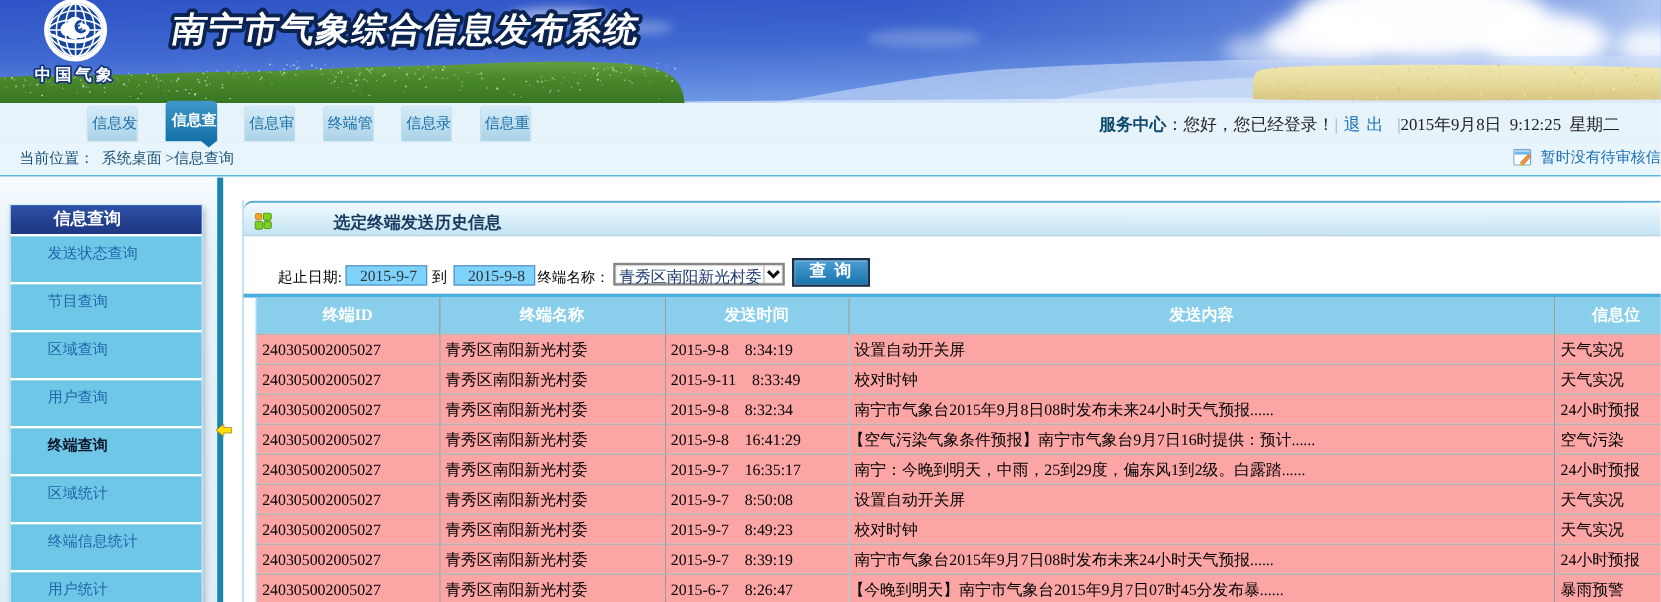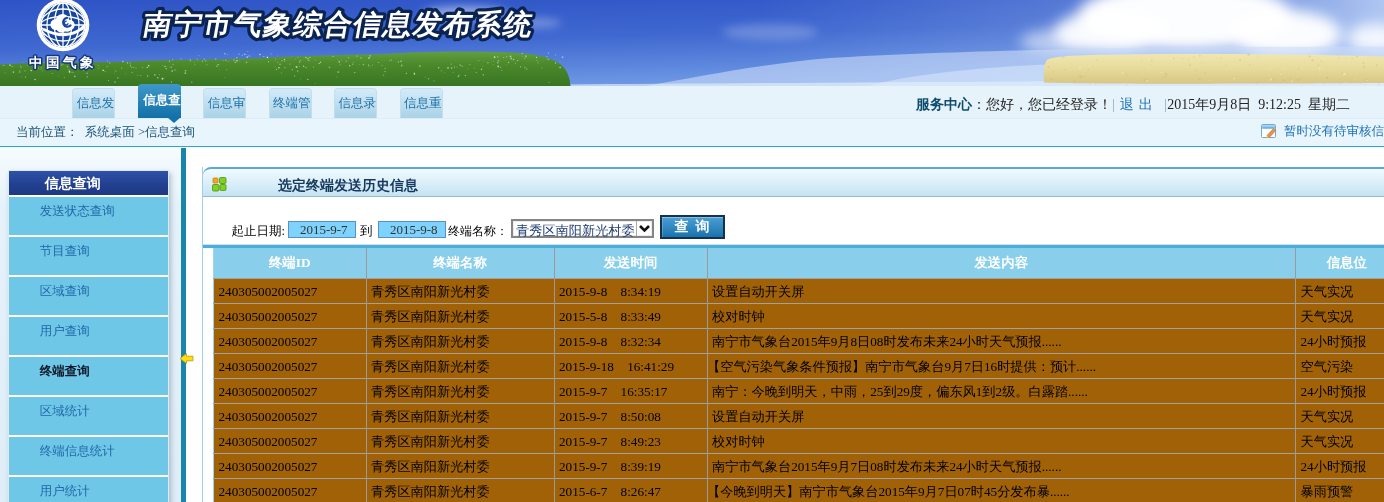--- a/index.html
+++ b/index.html
@@ -48,21 +48,21 @@
  background:linear-gradient(#4ba0d4,#1a73ad);color:#fff;font-weight:bold;font-size:14px;
  text-align:center;line-height:20.5px;box-shadow:inset 0 1px 0 rgba(255,255,255,.35),inset 1px 0 0 rgba(255,255,255,.2);}
 #hrline{left:203px;top:243.8px;width:1181px;height:1px;background:#cfe0ea;}
 #blueline{left:203px;top:245.3px;width:1181px;height:3px;background:#49aedd;}
 
 #tbl{left:213px;top:248.3px;border-collapse:collapse;table-layout:fixed;width:1184px;
  font-size:13.2px;border-left:1.5px solid #9fd4ee;}
 #tbl th{height:30px;background:#89cfeb;color:#fff;font-weight:bold;font-size:13.4px;
  border-left:1px solid #9a9a9a;}
 #tbl th:first-child{border-left:none;}
-#tbl td{height:25px;padding-top:2px;background:#a16207;color:#000;padding-left:4.5px;white-space:nowrap;overflow:hidden;
+#tbl td{height:25px;padding-top:2px;background:#fca5a5;color:#000;padding-left:4.5px;white-space:nowrap;overflow:hidden;
  border-left:1px solid #9a9a9a;border-top:1px solid #a2a2a2;}
 #tbl td:first-child{border-left:none;}
 #tbl tr.bb td{border-bottom:1.5px solid #8fd0e8;}
 </style></head>
 <body>
 
 <svg class="abs" style="left:0;top:0" width="1384" height="86" viewBox="0 0 1384 86">
 <defs>
 <linearGradient id="sky" x1="0" y1="0" x2="0.35" y2="1">
  <stop offset="0" stop-color="#2e53c6"></stop>
@@ -655,35 +655,35 @@
 <tr>
         <td>240305002005027</td>
         <td>青秀区南阳新光村委</td>
         <td>2015-9-8 8:34:19</td>
         <td>设置自动开关屏</td>
         <td>天气实况</td>
       </tr>
 <tr>
         <td>240305002005027</td>
         <td>青秀区南阳新光村委</td>
-        <td>2015-5-8 8:33:49</td>
+        <td>2015-9-11 8:33:49</td>
         <td>校对时钟</td>
         <td>天气实况</td>
       </tr>
 <tr>
         <td>240305002005027</td>
         <td>青秀区南阳新光村委</td>
         <td>2015-9-8 8:32:34</td>
         <td>南宁市气象台2015年9月8日08时发布未来24小时天气预报......</td>
         <td>24小时预报</td>
       </tr>
 <tr>
         <td>240305002005027</td>
         <td>青秀区南阳新光村委</td>
-        <td>2015-9-18 16:41:29</td>
+        <td>2015-9-8 16:41:29</td>
         <td style="text-indent:-5px">【空气污染气象条件预报】南宁市气象台9月7日16时提供：预计......</td>
         <td>空气污染</td>
       </tr>
 <tr>
         <td>240305002005027</td>
         <td>青秀区南阳新光村委</td>
         <td>2015-9-7 16:35:17</td>
         <td>南宁：今晚到明天，中雨，25到29度，偏东风1到2级。白露踏......</td>
         <td>24小时预报</td>
       </tr>

